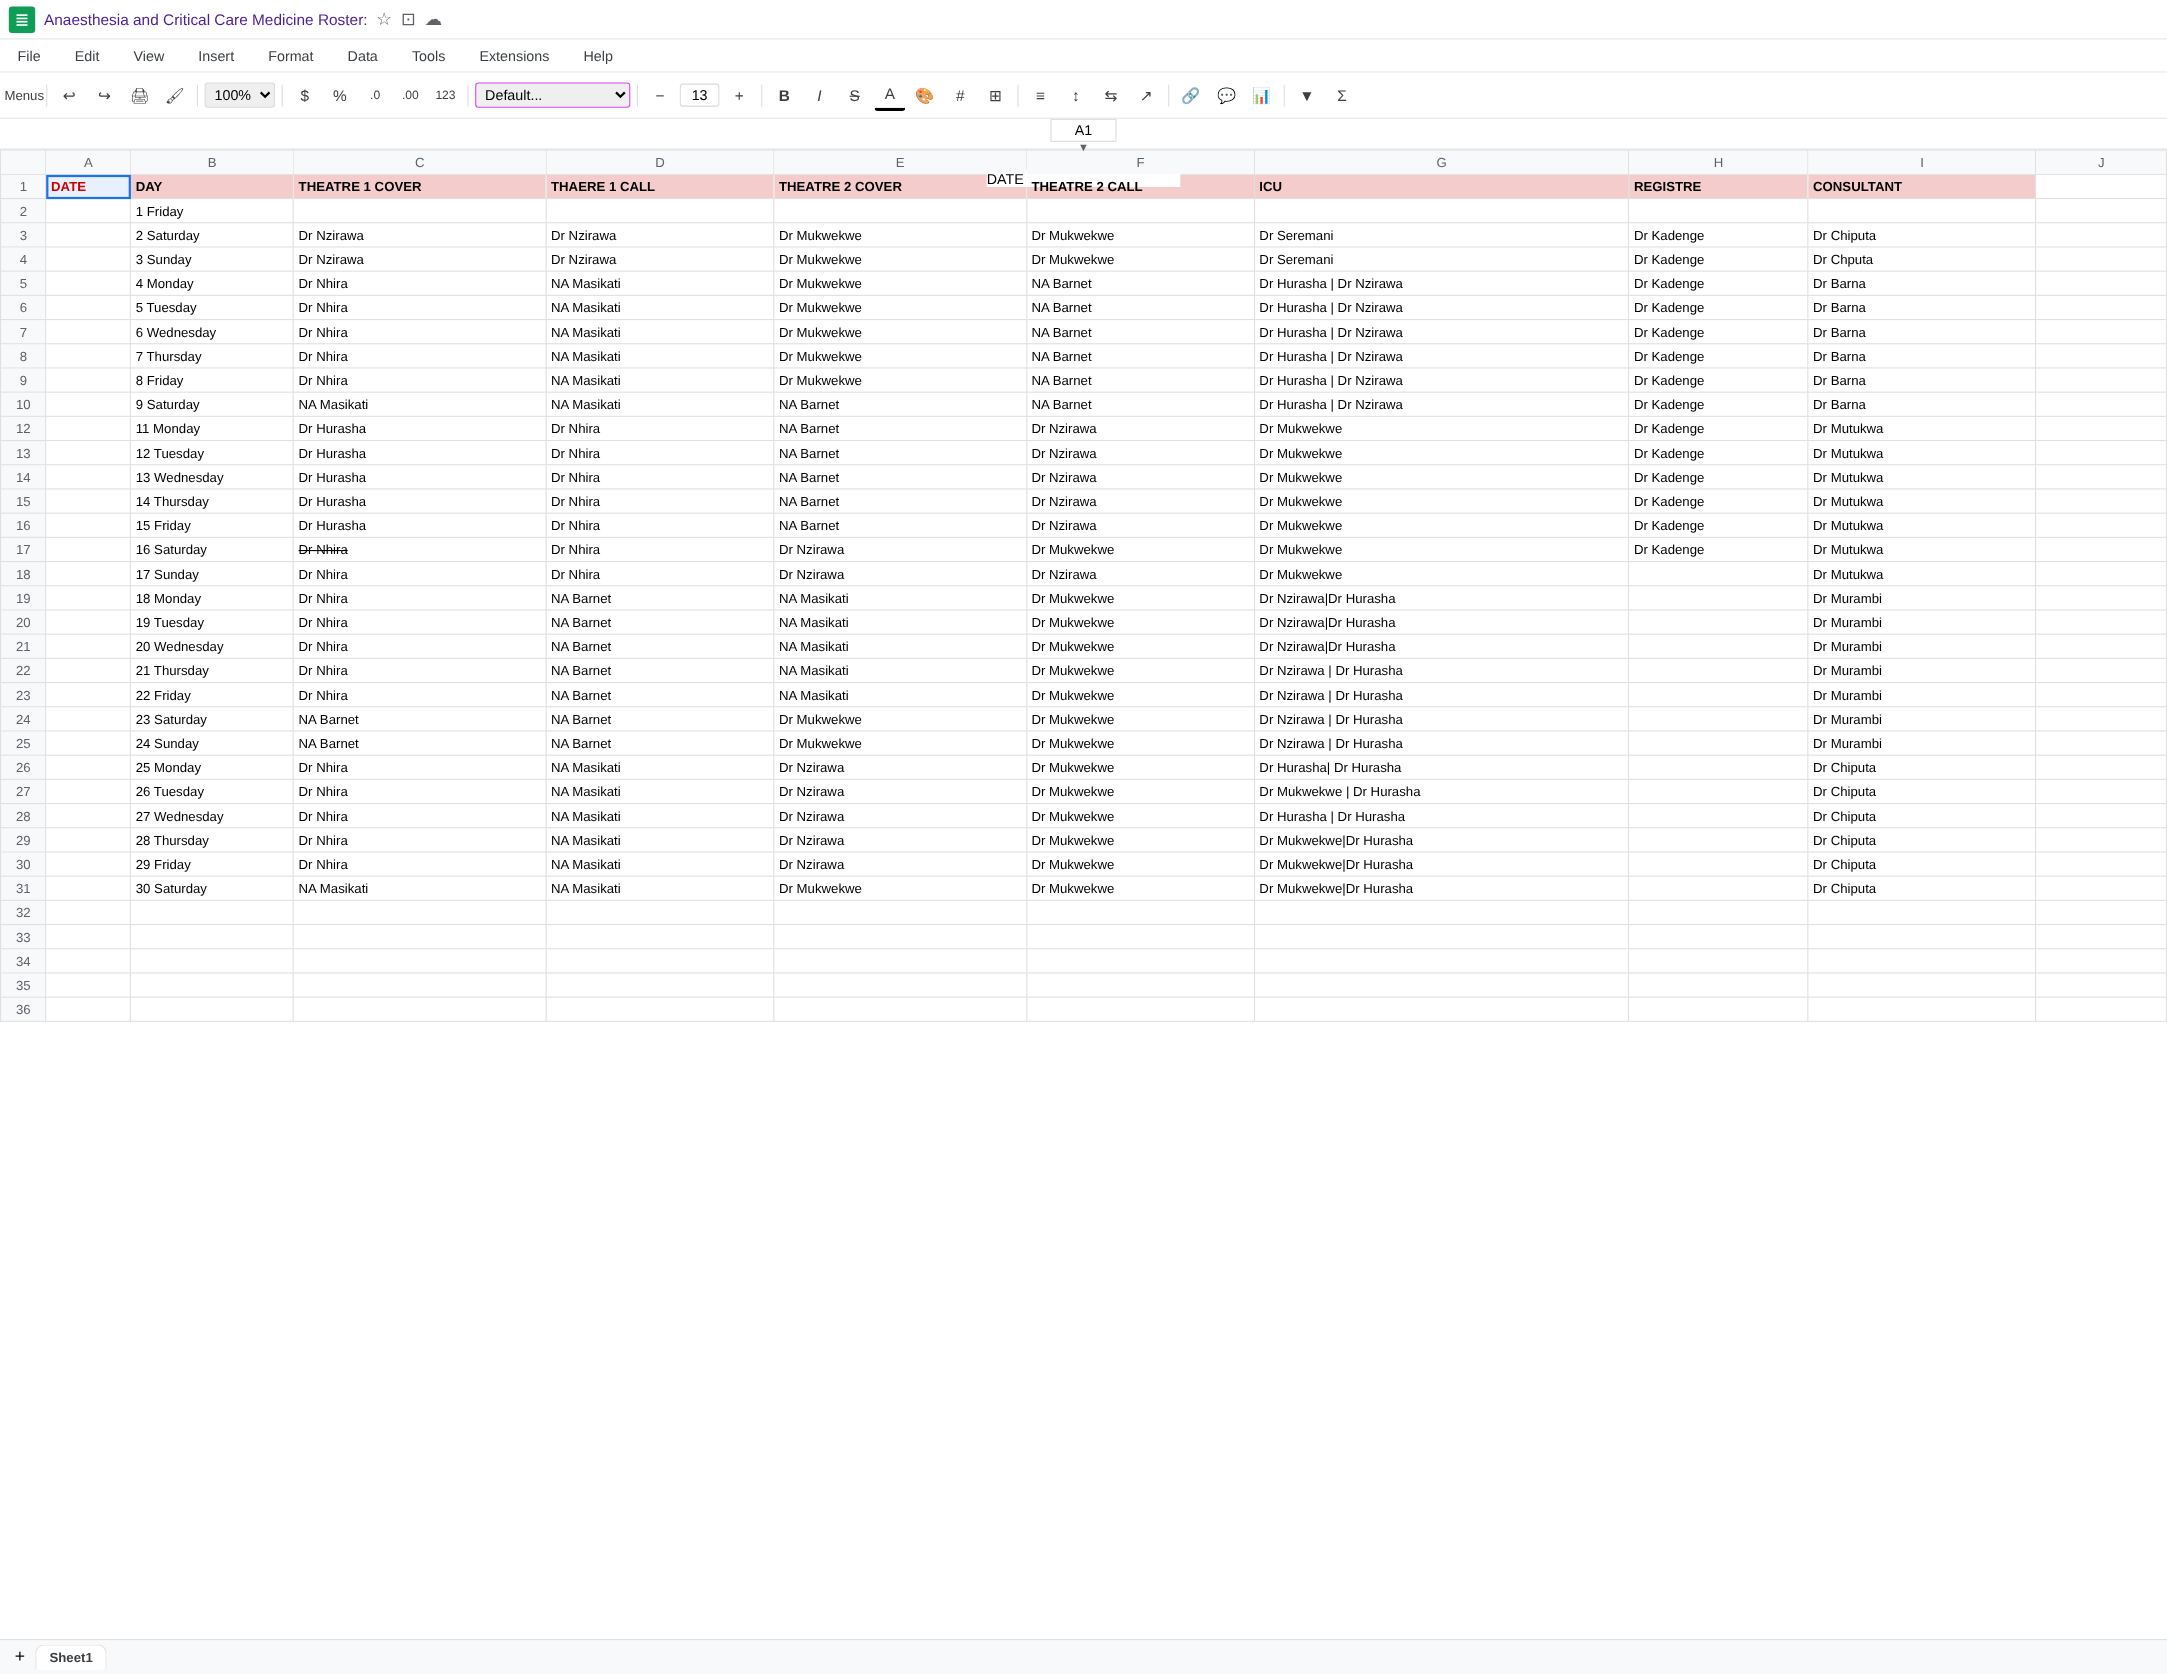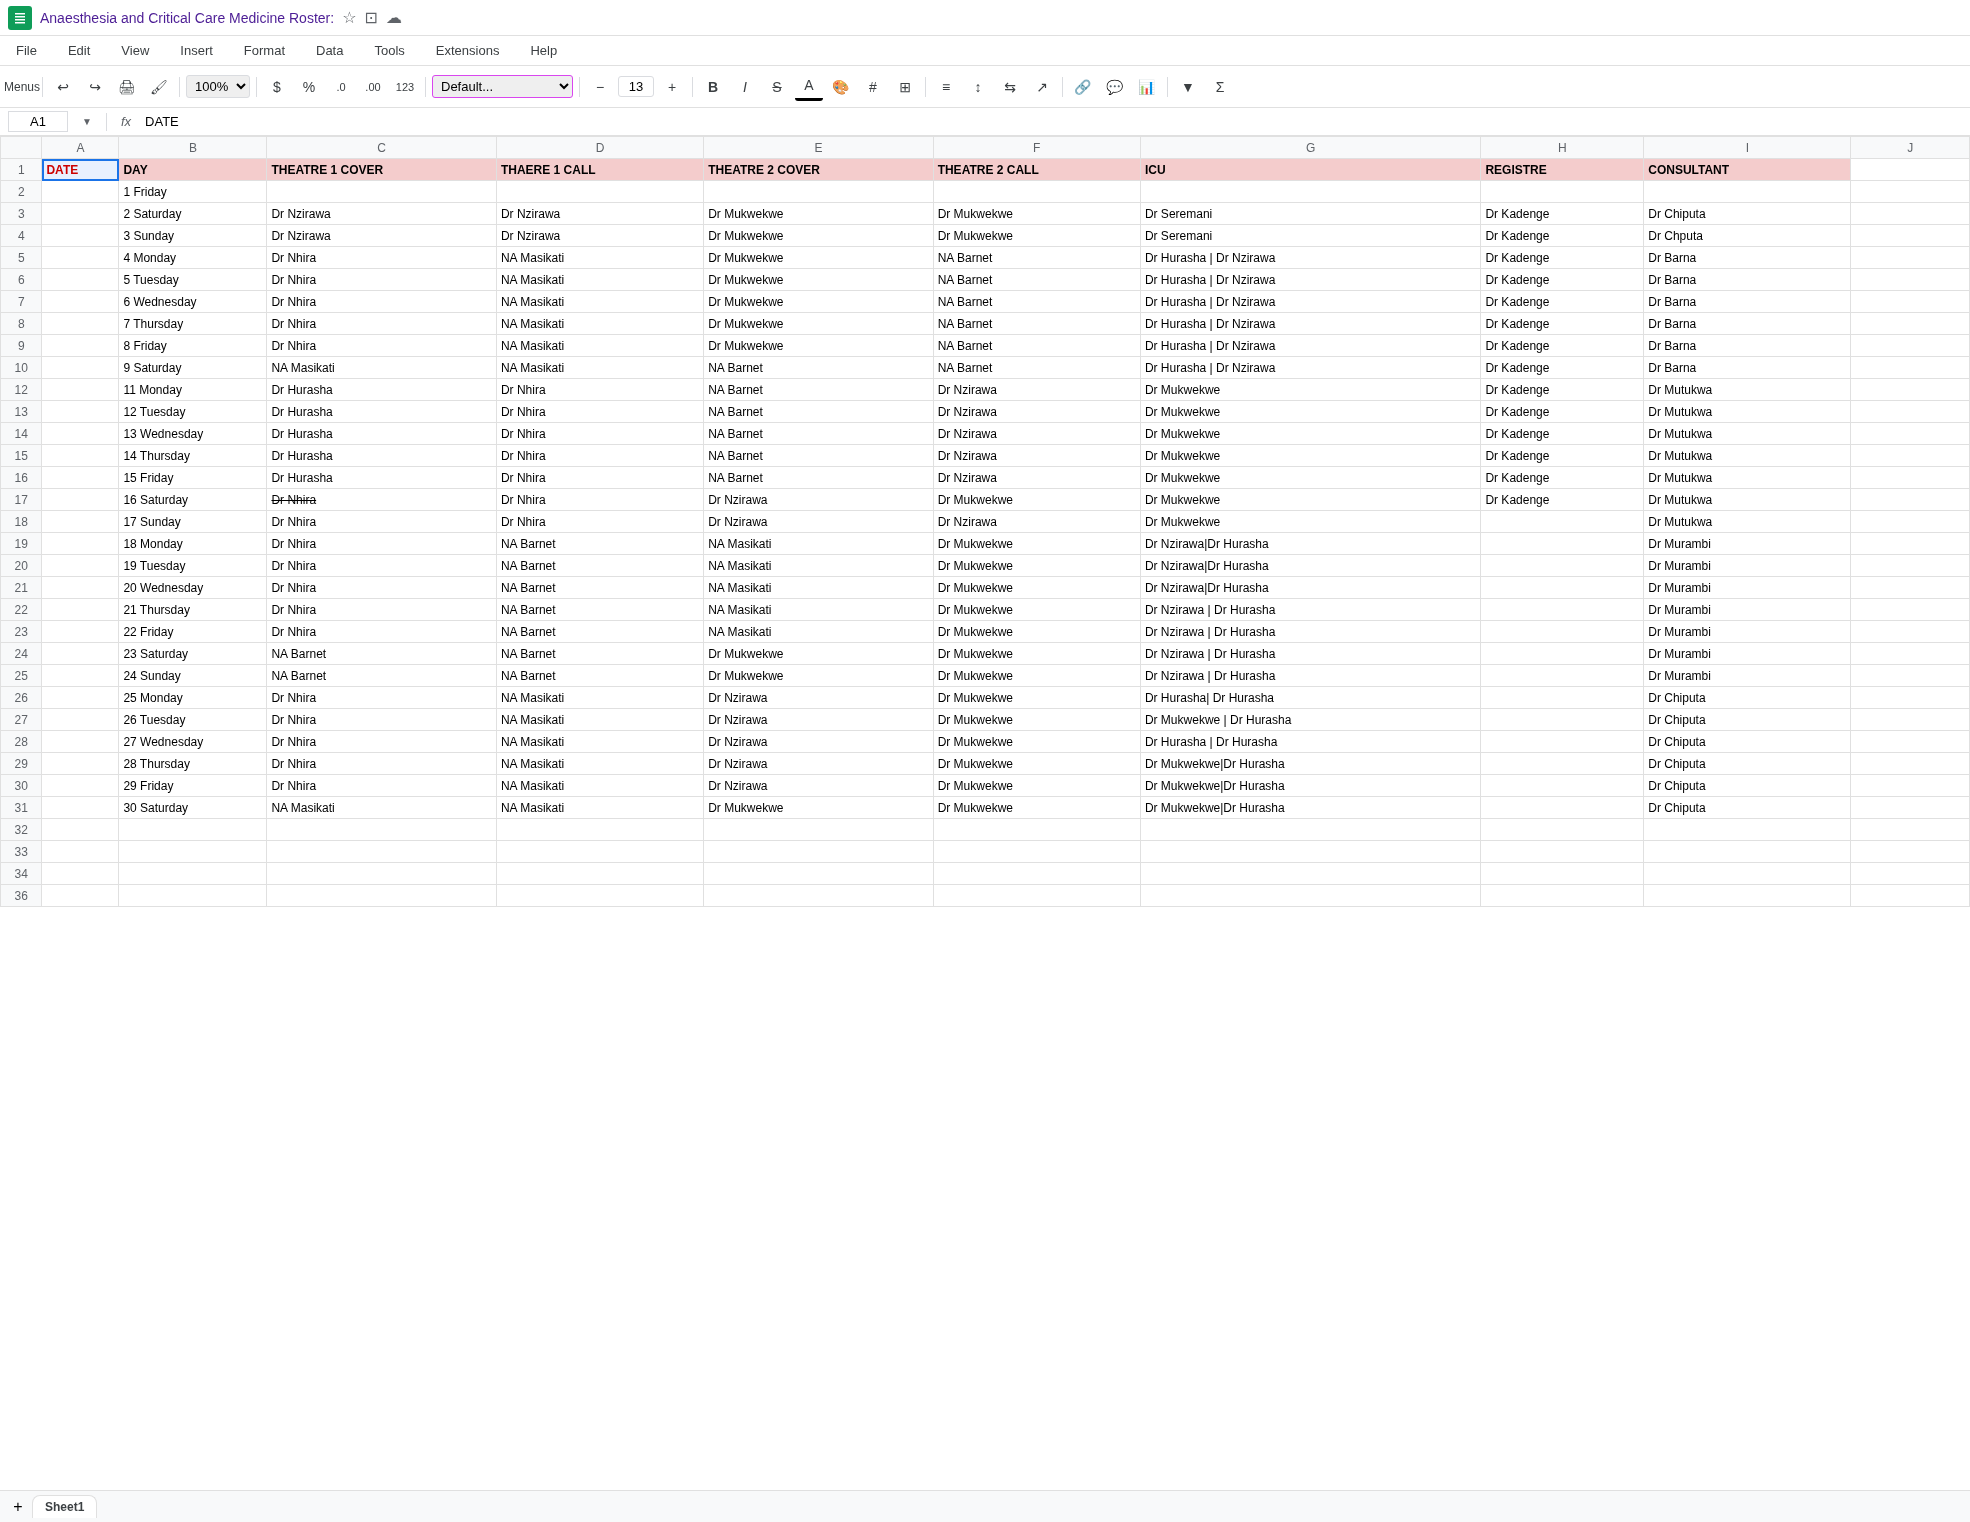--- a/index.html
+++ b/index.html
@@ -48,21 +48,21 @@
       font-size: 13px; min-width: 80px;
     }
     .toolbar-bold { font-weight: bold; }
     .toolbar-italic { font-style: italic; }
     .toolbar-strike { text-decoration: line-through; }
 
     
     .formula-bar {
       display: flex; align-items: center; height: 28px;
       background: #fff; padding: 0 8px;
-      border-bottom: 1px solid #e0e0e0; gap: 14px;
+      border-bottom: 1px solid #e0e0e0; gap: 0; flex-direction: column;
     }
     .cell-ref {
       width: 60px; border: 1px solid #dadce0; padding: 2px 4px;
       font-size: 13px; text-align: center;
     }
     .cell-ref-arrow { color: #5f6368; font-size: 10px; }
     .formula-sep { width: 1px; height: 18px; background: #dadce0; }
     .fx-label { color: #5f6368; font-size: 13px; font-style: italic; }
     .formula-input {
       flex: 1; border: none; outline: none; font-size: 13px;
@@ -717,20 +717,33 @@
           <td></td>
           <td></td>
           <td></td>
           <td></td>
           <td></td>
           <td></td>
           <td></td>
           <td></td>
       </tr>
       <tr>
+        <td class="row-num">35</td>
+        <td></td>
+          <td></td>
+          <td></td>
+          <td></td>
+          <td></td>
+          <td></td>
+          <td></td>
+          <td></td>
+          <td></td>
+          <td></td>
+      </tr>
+      <tr>
         <td class="row-num">36</td>
         <td></td>
           <td></td>
           <td></td>
           <td></td>
           <td></td>
           <td></td>
           <td></td>
           <td></td>
           <td></td>

